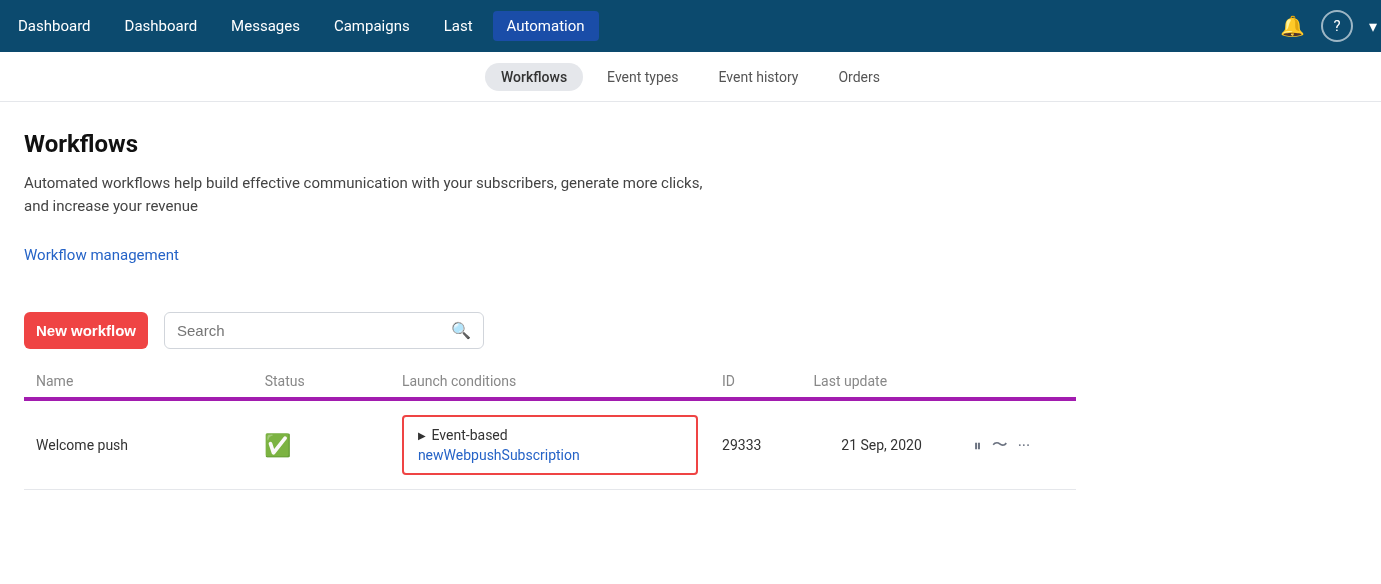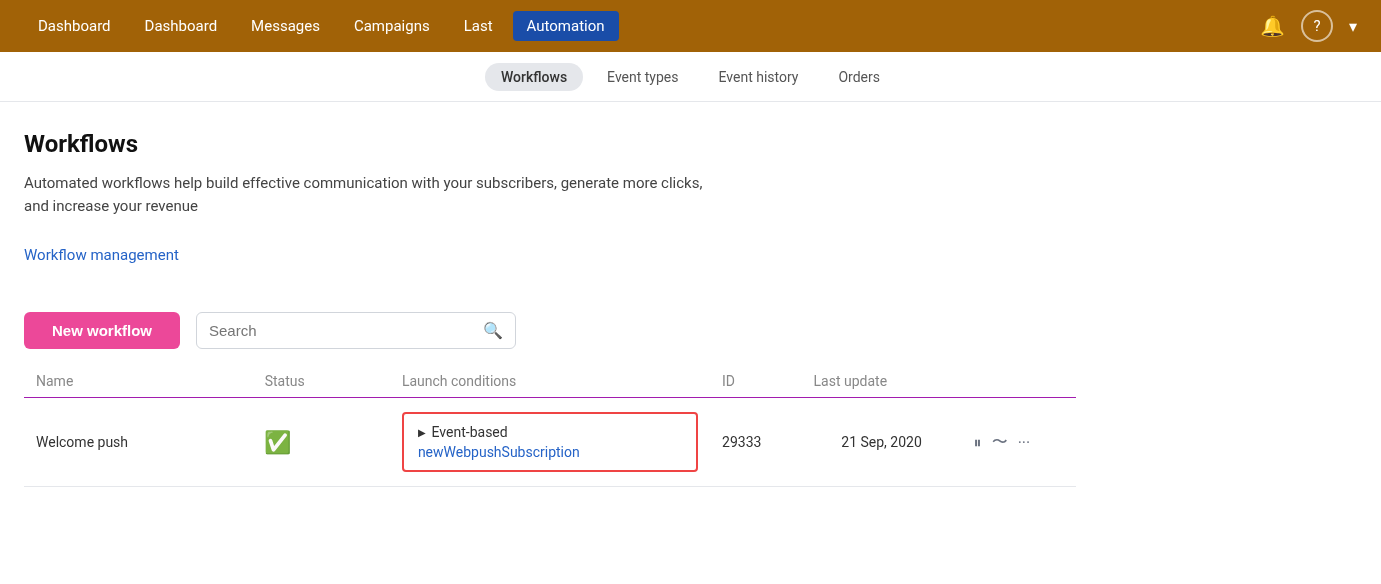--- a/index.html
+++ b/index.html
@@ -1,23 +1,23 @@
 <!DOCTYPE html>
 <html><head>
   <meta charset="utf-8">
   <style>
     * { box-sizing: border-box; margin: 0; padding: 0; }
     body { font-family: -apple-system, BlinkMacSystemFont, 'Segoe UI', Roboto, sans-serif; background: #fff; color: #333; }
 
     
     .top-nav {
-      background: #a16207;
-      display: flex;
-      align-items: center;
-      padding: 0 24px;
+      background: #0c4a6e;
+      display: flex;
+      align-items: center;
+      padding: 0 4px;
       height: 52px;
     }
     .top-nav-links {
       display: flex;
       gap: 6px;
       flex: 1;
     }
     .top-nav-link {
       color: #fff;
       text-decoration: none;
@@ -115,25 +115,25 @@
     
     .toolbar {
       display: flex;
       align-items: center;
       gap: 16px;
       margin-top: 24px;
       margin-bottom: 16px;
     }
 
     .btn-new-workflow {
-      background: #ec4899;
+      background: #ef4444;
       color: #fff;
       border: none;
       border-radius: 6px;
-      padding: 10px 28px;
+      padding: 10px 12px;
       font-size: 15px;
       font-weight: 600;
       cursor: pointer;
       white-space: nowrap;
     }
 
     .search-wrapper {
       display: flex;
       align-items: center;
       border: 1px solid #d1d5db;
@@ -167,21 +167,21 @@
     .workflow-table {
       width: 100%;
       border-collapse: collapse;
       font-size: 14px;
     }
     .workflow-table th {
       text-align: left;
       color: #888;
       font-weight: 400;
       padding: 8px 12px;
-      border-bottom: 1px solid #a21caf;
+      border-bottom: 4px solid #a21caf;
     }
     .workflow-table td {
       padding: 14px 12px;
       border-bottom: 1px solid #e5e7eb;
       vertical-align: middle;
     }
     .col-name { width: 200px; }
     .col-status { width: 120px; }
     .col-launch { width: 280px; }
     .col-id { width: 80px; }

